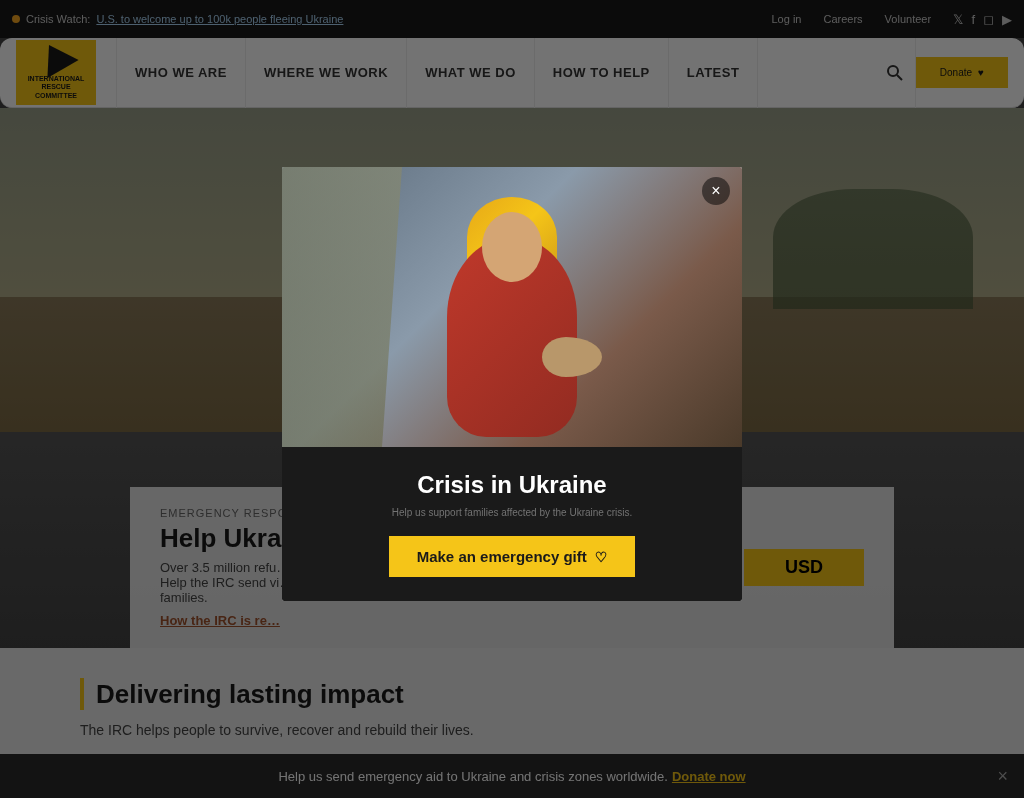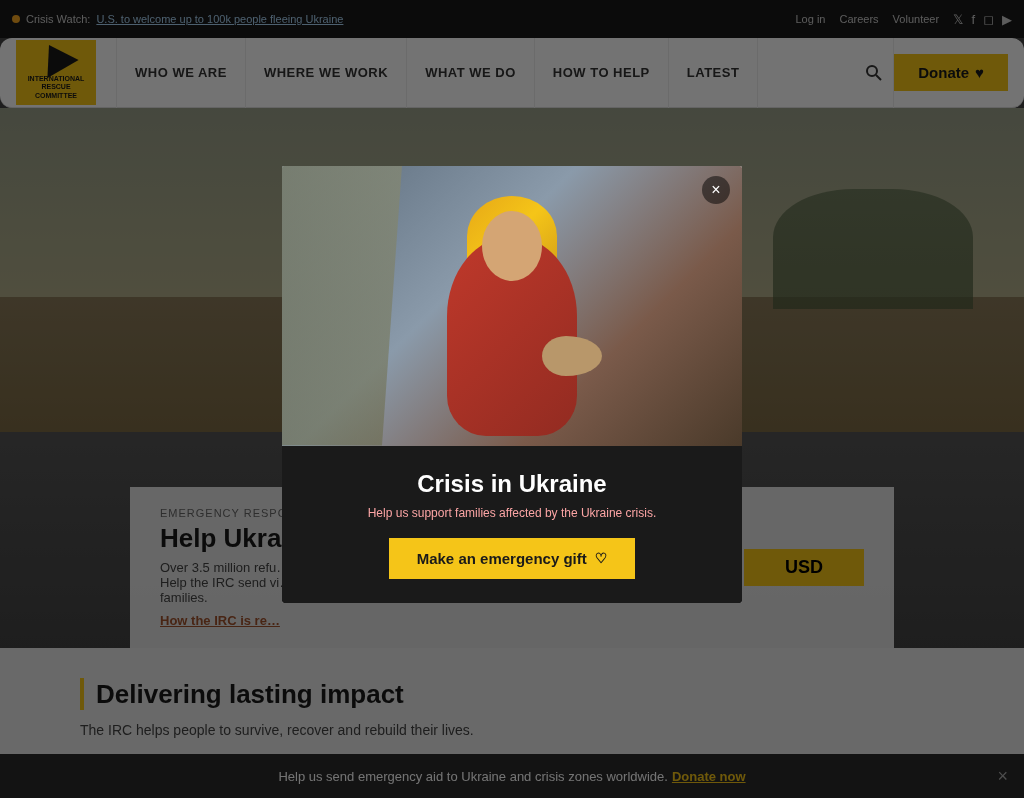--- a/index.html
+++ b/index.html
@@ -12,21 +12,21 @@
       font-size: 11px;
       height: 38px;
       display: flex;
       align-items: center;
       justify-content: space-between;
       padding: 0 12px;
     }
     .top-bar-left { display: flex; align-items: center; gap: 6px; }
     .crisis-dot { width: 8px; height: 8px; background: #f5a623; border-radius: 50%; display: inline-block; }
     .crisis-link { color: #aad4f5; text-decoration: underline; }
-    .top-bar-right { display: flex; align-items: center; gap: 14px; margin-left: 38px; }
+    .top-bar-right { display: flex; align-items: center; gap: 22px; margin-left: 38px; }
     .top-bar-right a { color: #ccc; text-decoration: none; font-size: 11px; }
     .social-icons { display: flex; gap: 8px; }
     .social-icon { color: #ccc; font-size: 13px; }
 
     
     .nav-bar {
       background: #fff;
       height: 70px;
       display: flex;
       align-items: center;
@@ -86,22 +86,22 @@
       height: 70px;
       display: flex;
       align-items: center;
       justify-content: center;
       border-right: 1px solid #eee;
       cursor: pointer;
     }
     .donate-btn {
       background: #f5c518;
       color: #1a1a1a;
-      font-size: 15px;
-      font-weight: 700;
+      font-size: 10px;
+      font-weight: 400;
       padding: 10px 24px;
       border: none;
       cursor: pointer;
       display: flex;
       align-items: center;
       gap: 6px;
       margin-left: auto;
     }
 
     
@@ -336,22 +336,22 @@
       padding: 24px 24px;
       text-align: center;
     }
     .modal-title {
       font-size: 24px;
       font-weight: 900;
       color: #fff;
       margin-bottom: 8px;
     }
     .modal-subtitle {
-      font-size: 12px;
-      color: #fca5a5;
+      font-size: 10px;
+      color: #737373;
       margin-bottom: 18px;
     }
     .modal-cta {
       background: #f5c518;
       color: #1a1a1a;
       border: none;
       padding: 12px 28px;
       font-size: 15px;
       font-weight: 700;
       cursor: pointer;

